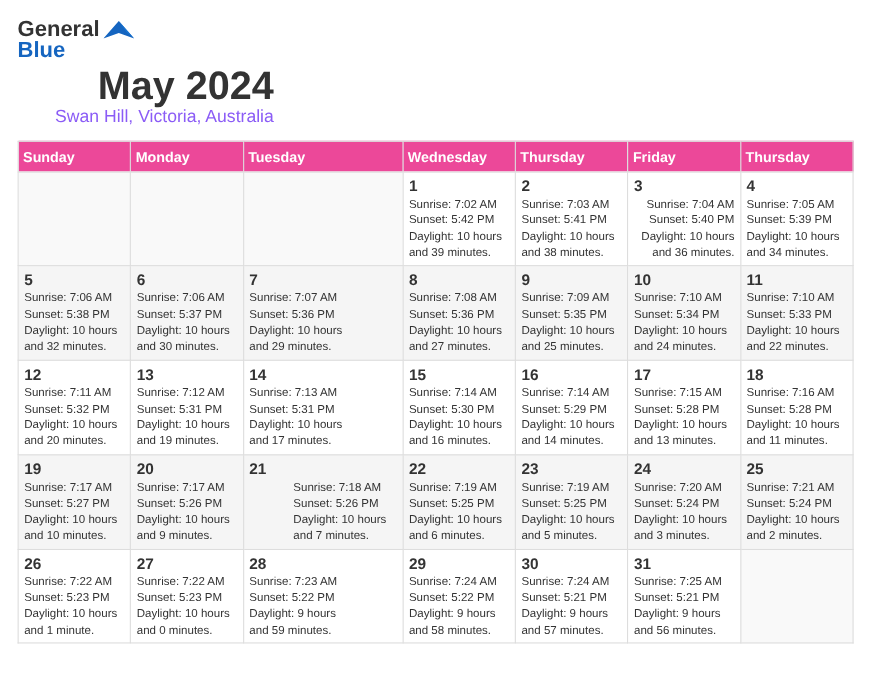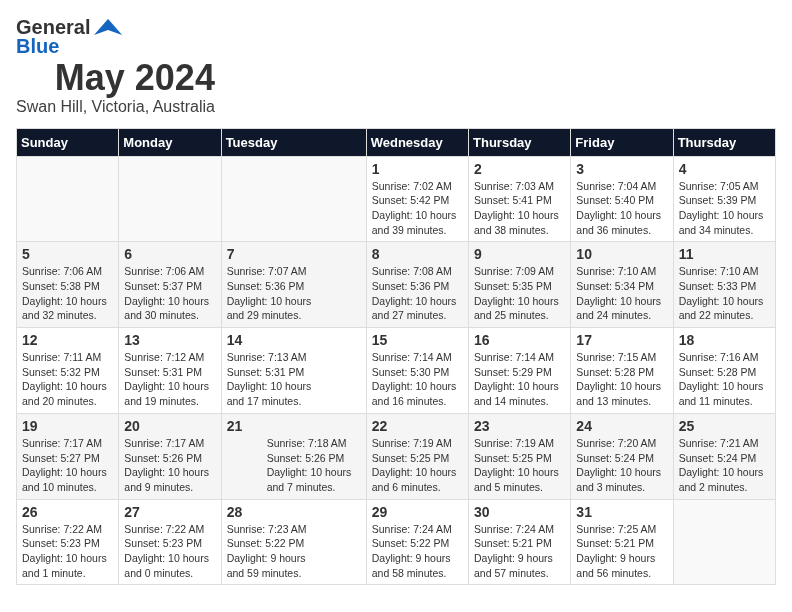--- a/index.html
+++ b/index.html
@@ -22,37 +22,38 @@
       flex-direction: column;
       align-items: flex-start;
     }
     .logo-row {
       display: flex;
       align-items: center;
       gap: 4px;
     }
     .title-block {
       text-align: right;
+      margin-left: 34px;
     }
     .month-title {
       font-size: 36px;
       font-weight: bold;
       color: #333;
       line-height: 1.1;
     }
     .location-title {
       font-size: 16px;
-      color: #404040;
+      color: #8b5cf6;
     }
     table {
       width: 100%;
       border-collapse: collapse;
     }
     thead tr th {
-      background-color: #0f172a;
+      background-color: #ec4899;
       color: #fff;
       font-size: 13px;
       padding: 6px 4px;
       text-align: left;
       border: 1px solid #ddd;
     }
     tbody tr td {
       border: 1px solid #ddd;
       vertical-align: top;
       padding: 4px 5px;
@@ -126,21 +127,21 @@
         </td>
         <td>
           <span class="day-number">2</span>
           <div class="day-info" style="white-space: pre-line;">Sunrise: 7:03 AM
 Sunset: 5:41 PM
 Daylight: 10 hours
 and 38 minutes.</div>
         </td>
         <td>
           <span class="day-number">3</span>
-          <div class="day-info" style="white-space: pre-line;">Sunrise: 7:04 AM
+          <div class="day-info" style="white-space: pre-line; text-align: right;">Sunrise: 7:04 AM
 Sunset: 5:40 PM
 Daylight: 10 hours
 and 36 minutes.</div>
         </td>
         <td>
           <span class="day-number">4</span>
           <div class="day-info" style="white-space: pre-line;">Sunrise: 7:05 AM
 Sunset: 5:39 PM
 Daylight: 10 hours
 and 34 minutes.</div>

